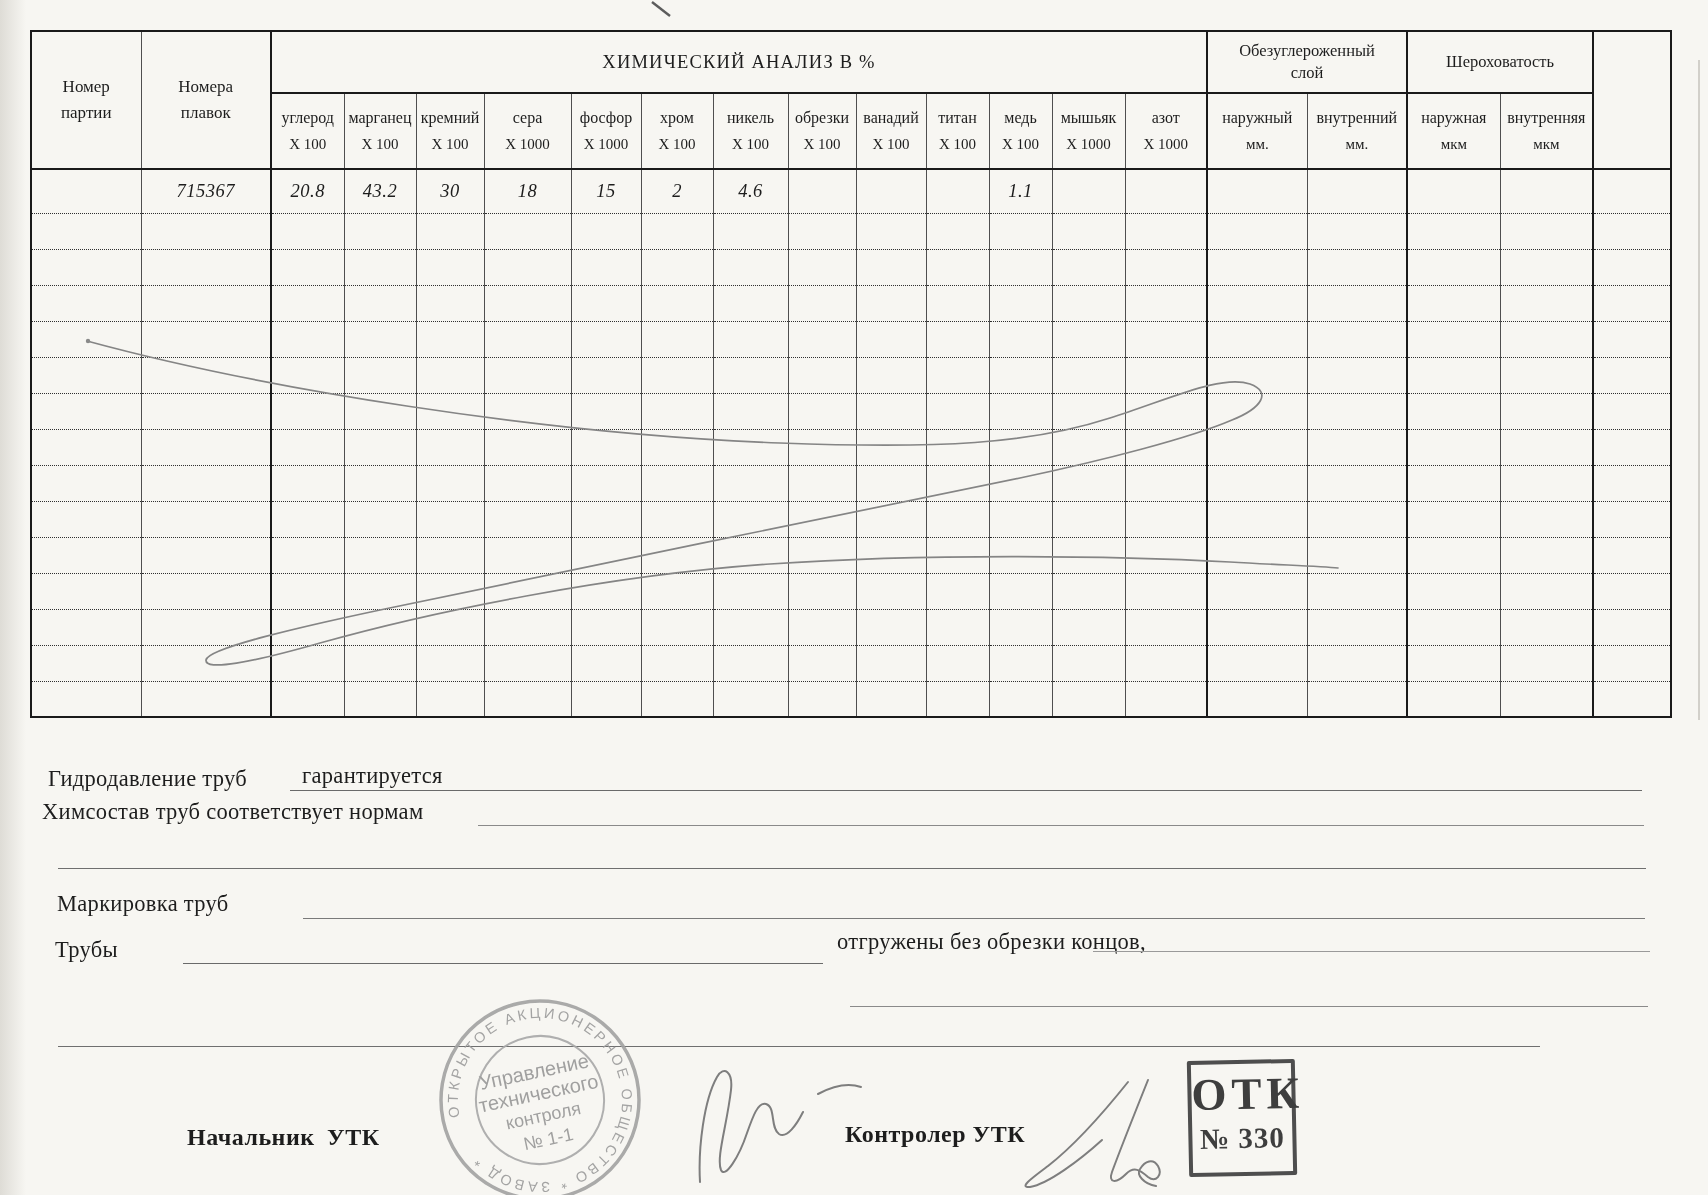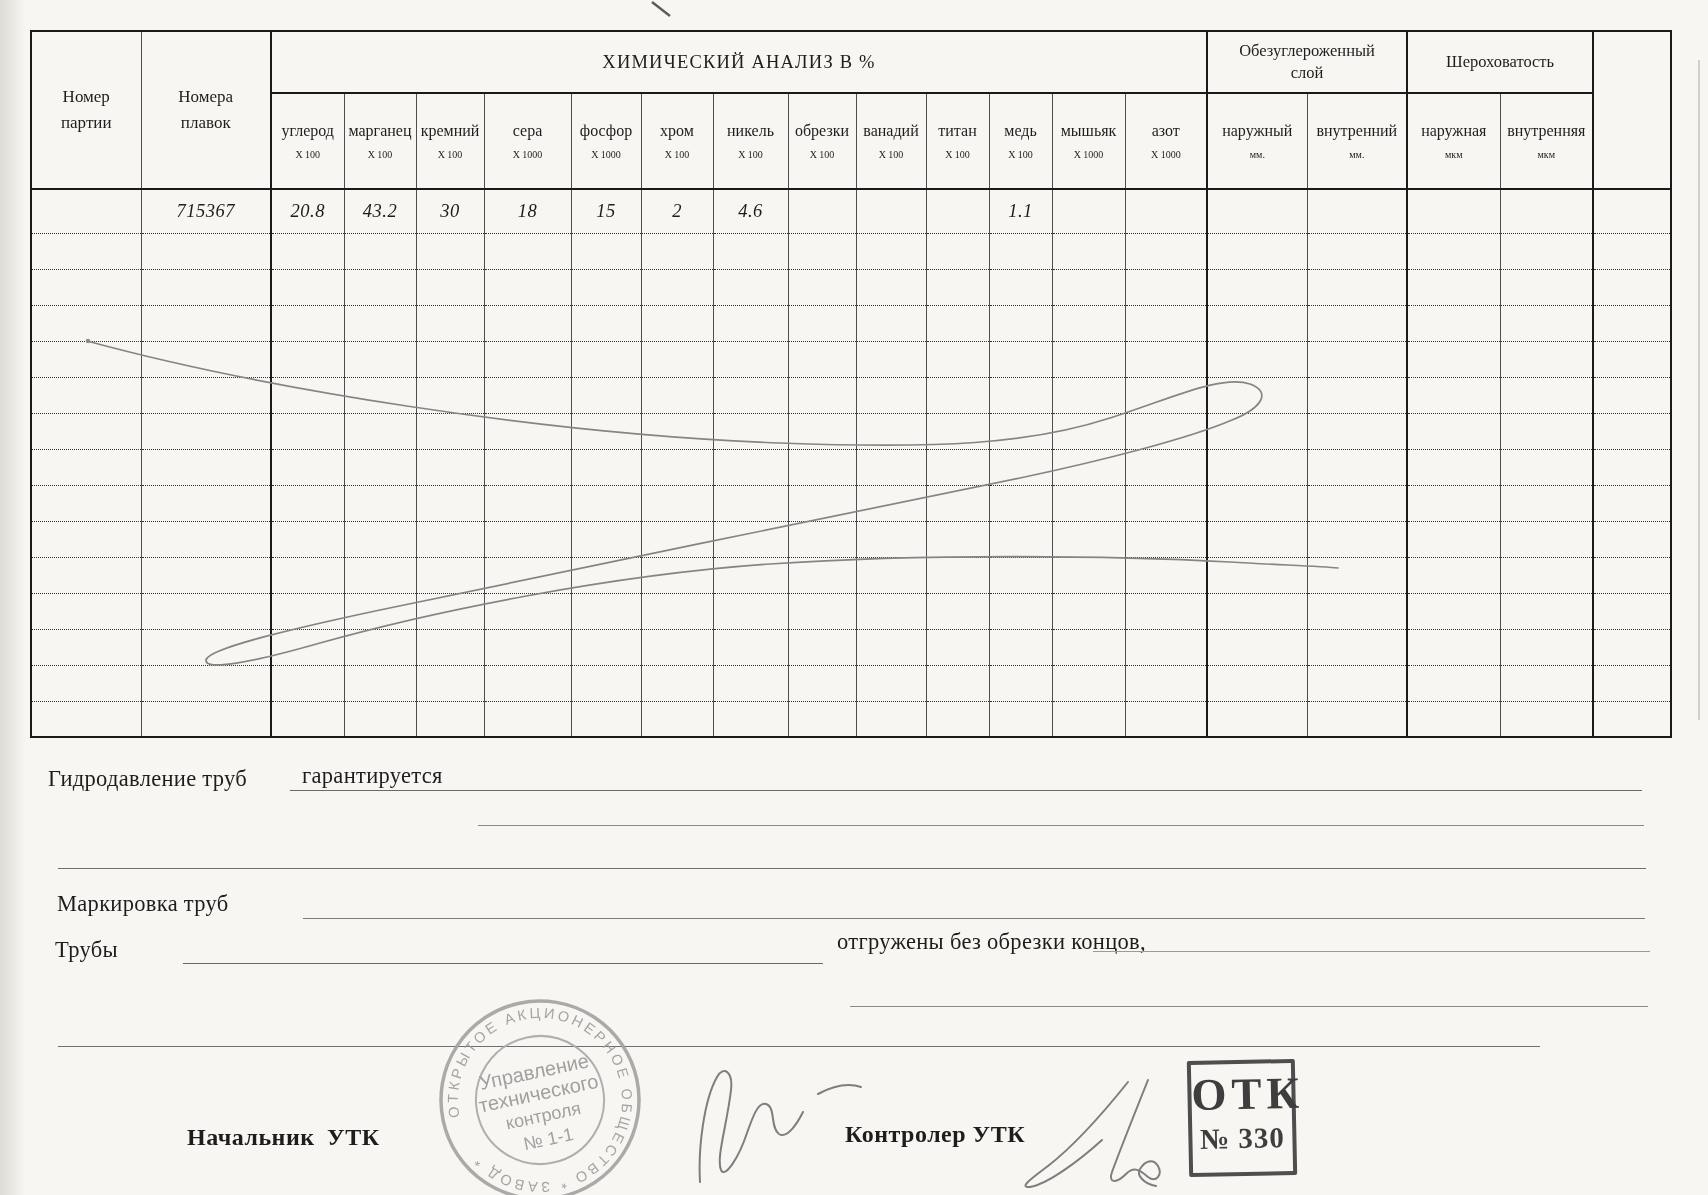--- a/index.html
+++ b/index.html
@@ -23,26 +23,26 @@
   }
   .grid th,.grid td{
     border-left:1px solid #4f4f4f;
     padding:0 2px;text-align:center;vertical-align:middle;
     font-weight:normal;overflow:hidden;white-space:normal;
   }
   .grid thead th{border-bottom:2px solid #1a1a1a;}
   .grid .thickR{border-right:2.5px solid #1a1a1a;}
   .grid .thickL{border-left:2.5px solid #1a1a1a;}
   .grid .row1{height:62px;}
-  .grid .row2{height:96px;}
+  .grid .row2{height:76px;}
   .grid .side-head{font-size:17px;line-height:1.55;padding:0 16px;}
   .grid .band{font-size:18.5px;letter-spacing:1.2px;}
   .grid .wrap-head{font-size:16.5px;line-height:1.35;padding:0 25px;}
   .grid .sub .l1{font-size:16px;line-height:1.1;}
-  .grid .sub .l2{font-size:10px;margin-top:9px;line-height:1.1;}
+  .grid .sub .l2{font-size:15px;margin-top:9px;line-height:1.1;}
   .grid tbody td{border-top:1px dotted #2f2f2f;font-size:18.5px;letter-spacing:.5px;}
   .grid tbody tr.data-row{height:44px;font-style:italic;}
   .grid tbody tr.empty-row{height:36px;}
 
   
   svg.ink{position:absolute;left:0;top:0;pointer-events:none;}
 
   
   .note{position:absolute;font-size:22.5px;letter-spacing:.3px;white-space:nowrap;}
   .rule{position:absolute;height:0;border-bottom:1.5px solid #777;}
@@ -535,20 +535,21 @@
          C 1134 1166, 1140 1170, 1148 1177
          C 1156 1183, 1163 1175, 1158 1166
          C 1153 1158, 1145 1161, 1140 1169
          C 1136 1175, 1144 1184, 1156 1186"></path>
   </svg>
 
   <div class="note" style="left:48px;top:766px;text-align:center;">Гидродавление труб</div>
   <div class="note" style="left:302px;top:763px;">гарантируется</div>
   <div class="rule" style="left:290px;top:790px;width:1352px;border-color:#6a6a6a;"></div>
 
+  <div class="note" style="left:42px;top:799px;">Химсостав труб соответствует нормам</div>
   <div class="rule" style="left:478px;top:825px;width:1166px;border-color:#8a8a8a;"></div>
 
   <div class="rule" style="left:58px;top:868px;width:1588px;border-color:#6f6f6f;"></div>
 
   <div class="note" style="left:57px;top:891px;">Маркировка труб</div>
   <div class="rule" style="left:303px;top:918px;width:1342px;border-color:#7a7a7a;"></div>
 
   <div class="note" style="left:55px;top:937px;">Трубы</div>
   <div class="rule" style="left:183px;top:963px;width:640px;border-color:#6a6a6a;"></div>
   <div class="note" style="left:837px;top:929px;">отгружены без обрезки концов,</div>

